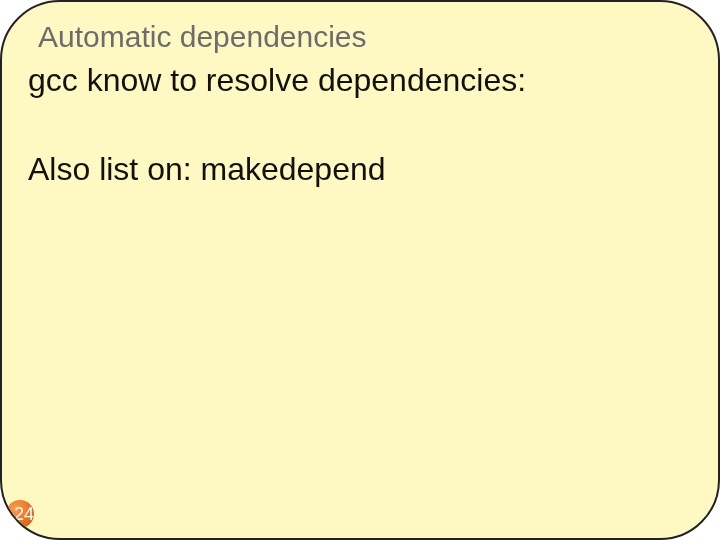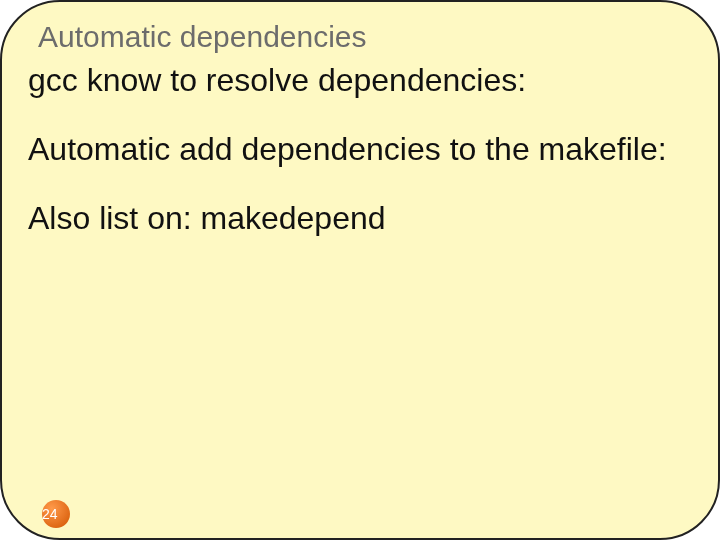--- a/index.html
+++ b/index.html
@@ -46,40 +46,38 @@
   }
   .page-badge {
     position: absolute;
     left: 4px;
     bottom: 10px;
     width: 28px;
     height: 28px;
     background: radial-gradient(circle at 35% 30%, #ff9a4a, #d25400);
     border-radius: 50%;
     color: #fff;
-    font-size: 14px;
+    font-size: 18px;
     line-height: 28px;
-    text-align: left;
+    text-align: right;
     font-family: Arial, sans-serif;
-    margin-left: 36px;
   }
 </style>
 </head>
 <body>
 
 <div class="slide">
 
   <div class="title">Automatic dependencies</div>
 
   <div class="body-text">gcc know to resolve dependencies:</div>
 
 
   <div class="spacer"></div>
 
-  <div class="body-text">Automatic add dependencies to the makefile:</div>
 
 
   <div class="spacer"></div>
 
   <div class="body-text">Also list on: makedepend</div>
 
   <div class="page-badge">24</div>
 
 </div>
 

